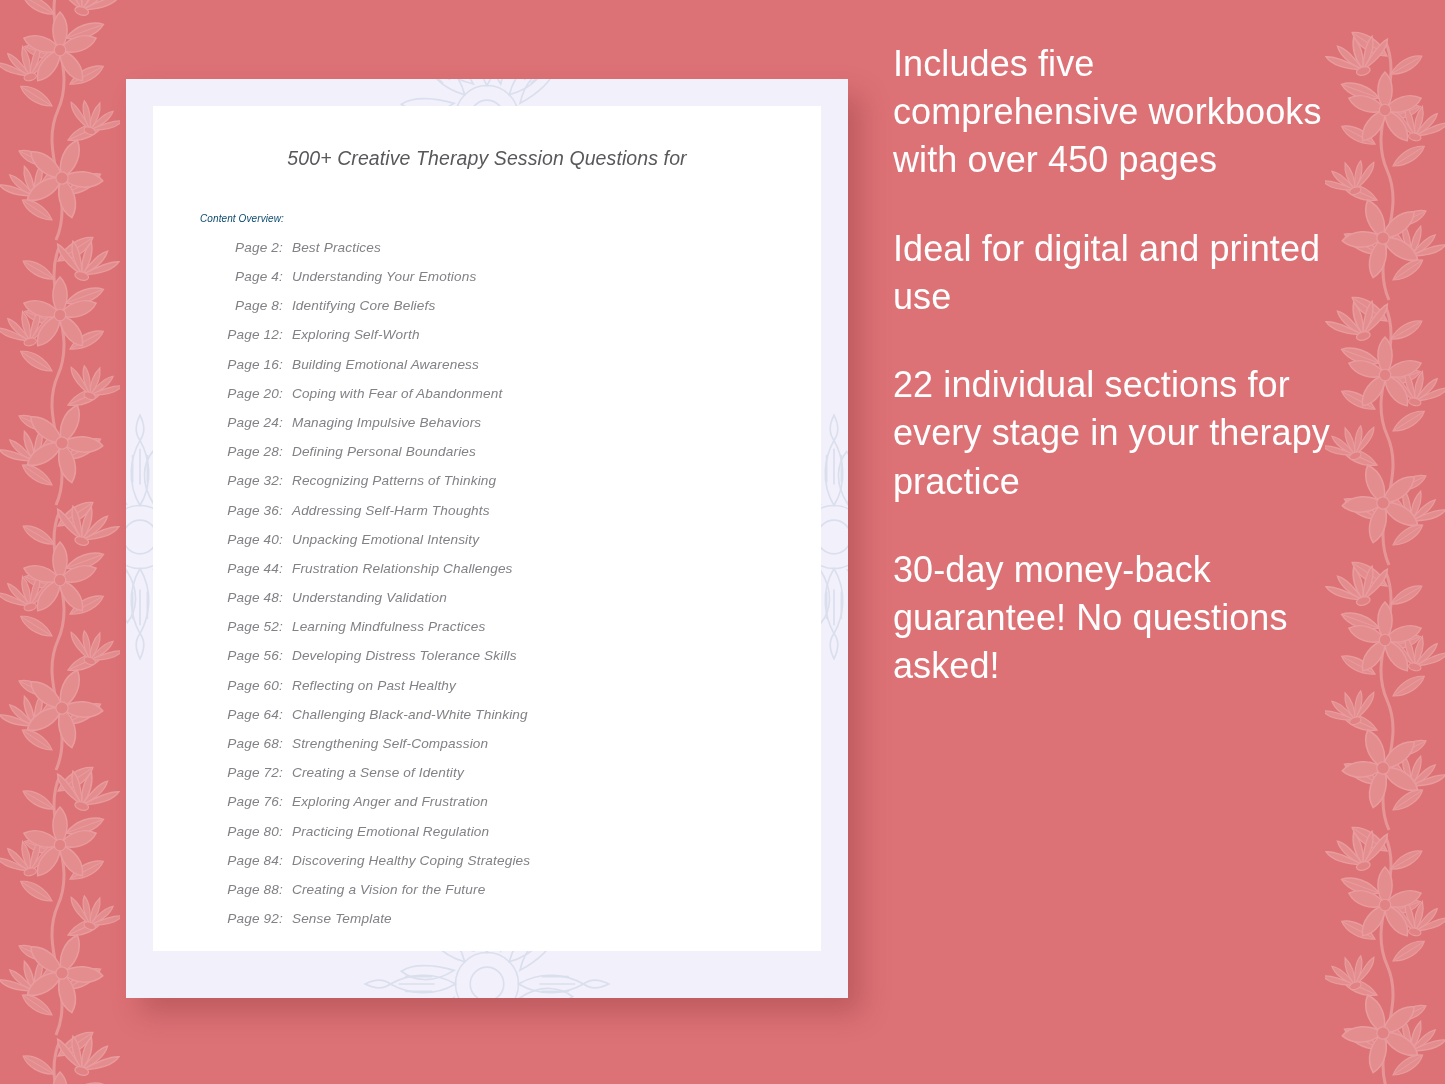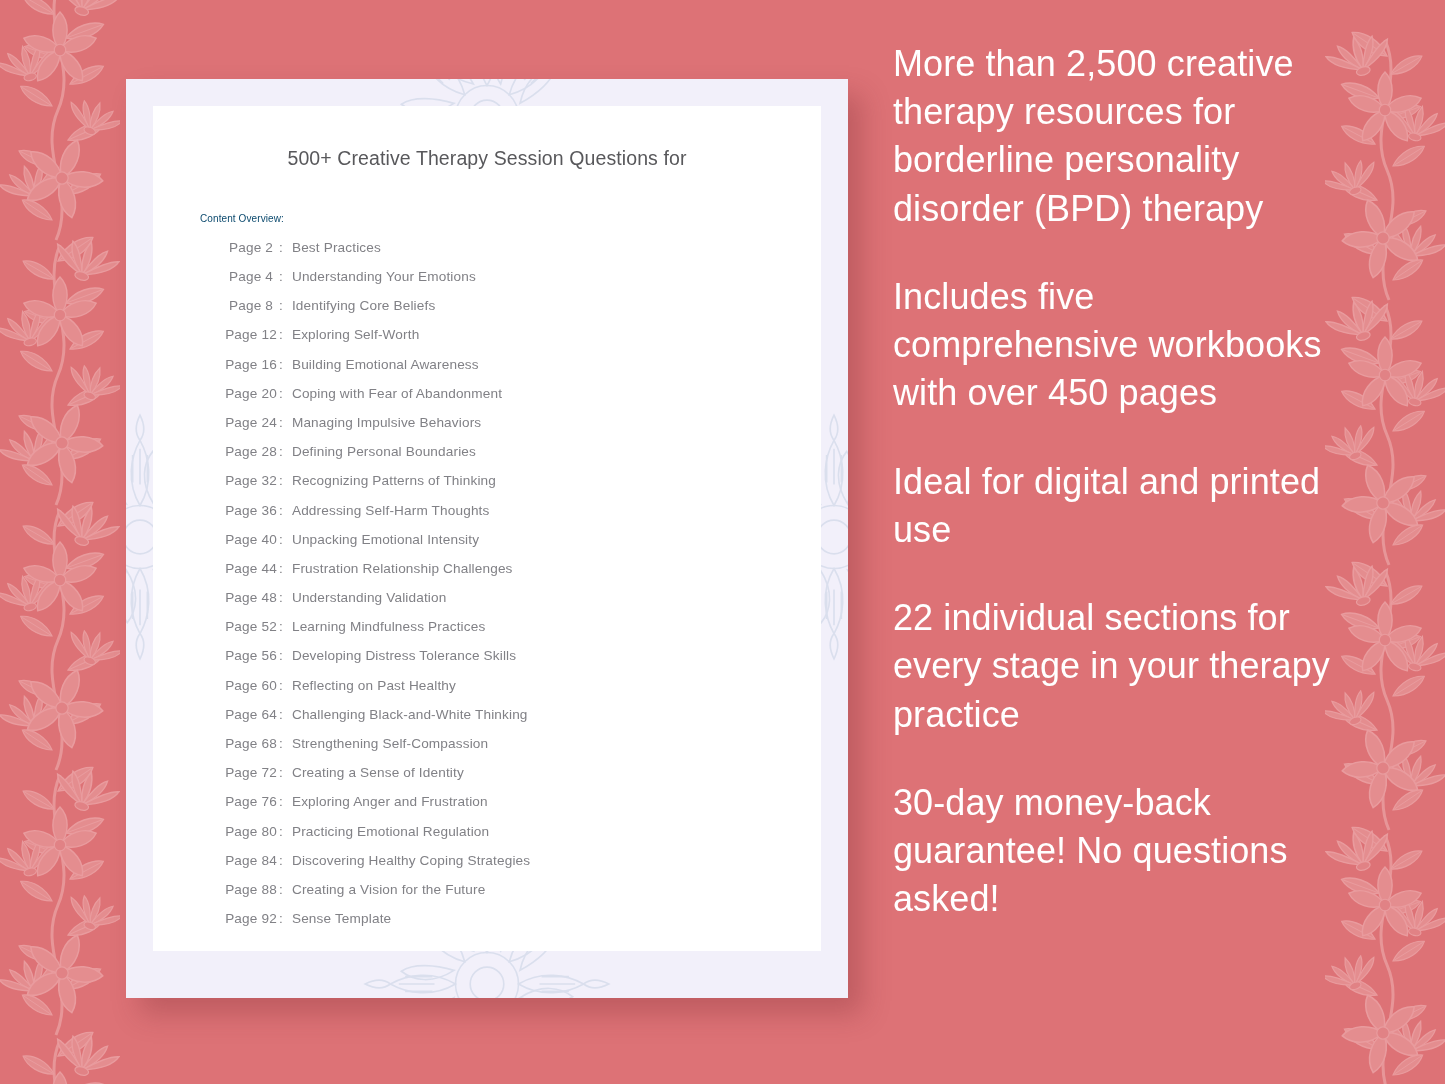--- a/index.html
+++ b/index.html
@@ -60,20 +60,21 @@
   #page-sheet {
     position: absolute;
     left: 27px;
     top: 27px;
     width: 668px;
     height: 845px;
     background: #ffffff;
     z-index: 2;
     box-sizing: border-box;
     padding: 38px 44px 10px 44px;
+    font-style: italic;
   }
 
   
   #doc-title {
     margin: 0;
     text-align: center;
     color: #58585b;
     font-size: 19.5px;
     font-weight: 400;
     line-height: 1.48;
@@ -98,21 +99,21 @@
     color: #818186;
     font-size: 13.6px;
     line-height: 1.0;
     height: 29.2px;
     letter-spacing: 0.15px;
     white-space: nowrap;
   }
   .toc-page {
     display: inline-block;
     min-width: 56px;
-    text-align: center;
+    text-align: right;
   }
   .toc-colon { padding-right: 9px; }
 
   
   #marketing-column {
     position: absolute;
     left: 893px;
     top: 40px;
     width: 452px;
     z-index: 3;
@@ -406,18 +407,17 @@
         <li>
           <span class="toc-page">Page&nbsp;92</span>
           <span class="toc-colon">:</span>
           <span class="toc-title">Sense Template</span>
         </li>
       </ul>
   </div>
 </div>
 
 <div id="marketing-column">
-    <p class="bullet">More than 2,500 creative therapy resources for borderline personality disorder (BPD) therapy</p>
     <p class="bullet">Includes five comprehensive workbooks with over 450 pages</p>
     <p class="bullet">Ideal for digital and printed use</p>
     <p class="bullet">22 individual sections for every stage in your therapy practice</p>
     <p class="bullet">30-day money-back guarantee! No questions asked!</p>
   </div>
 
 </body></html>

